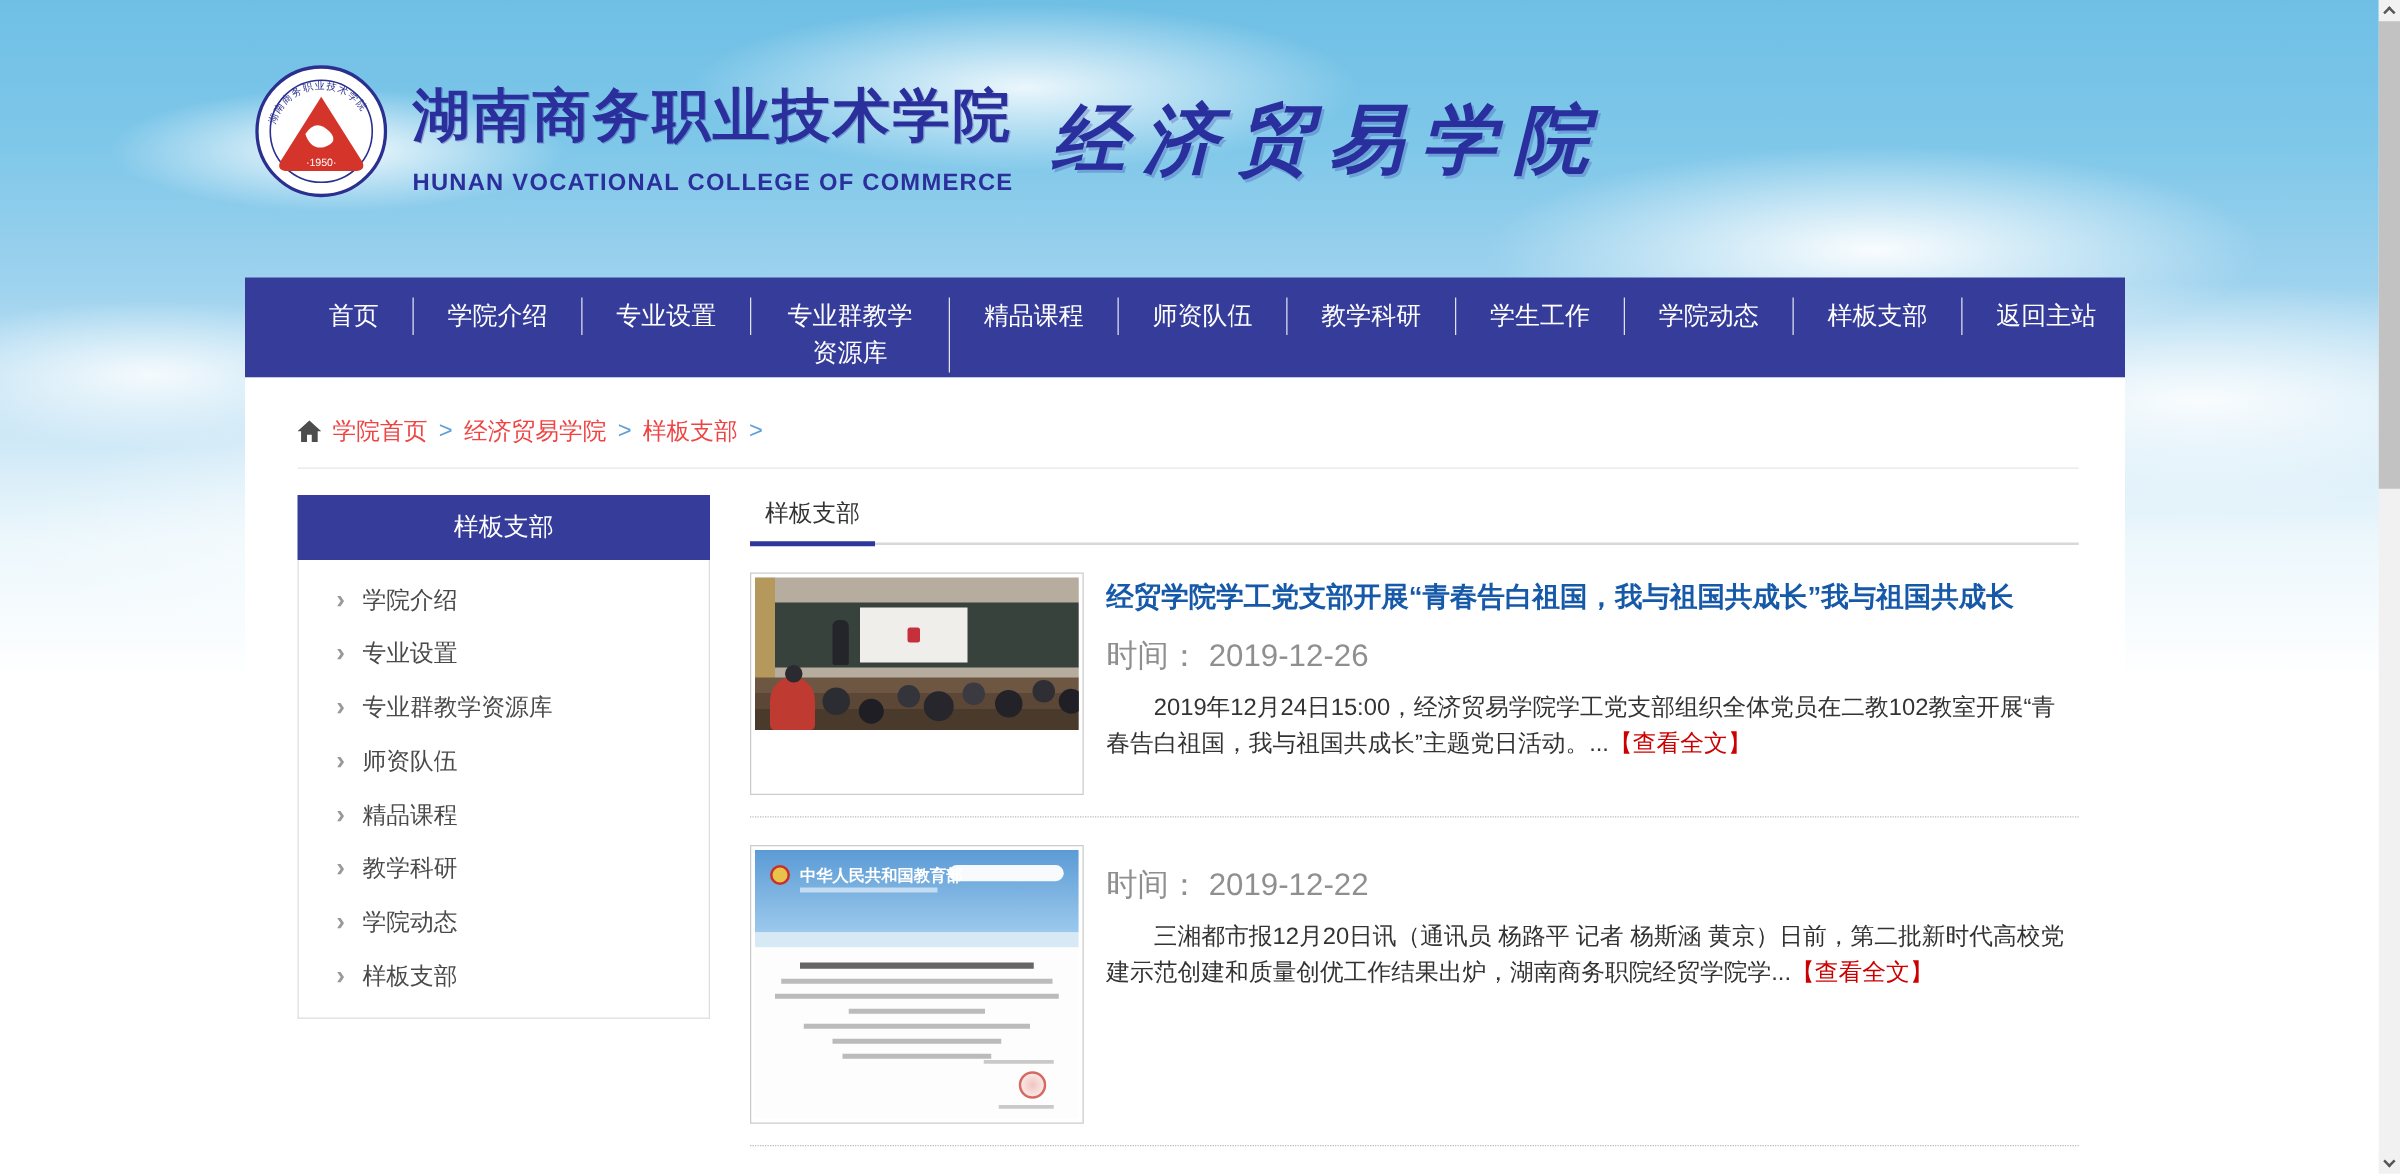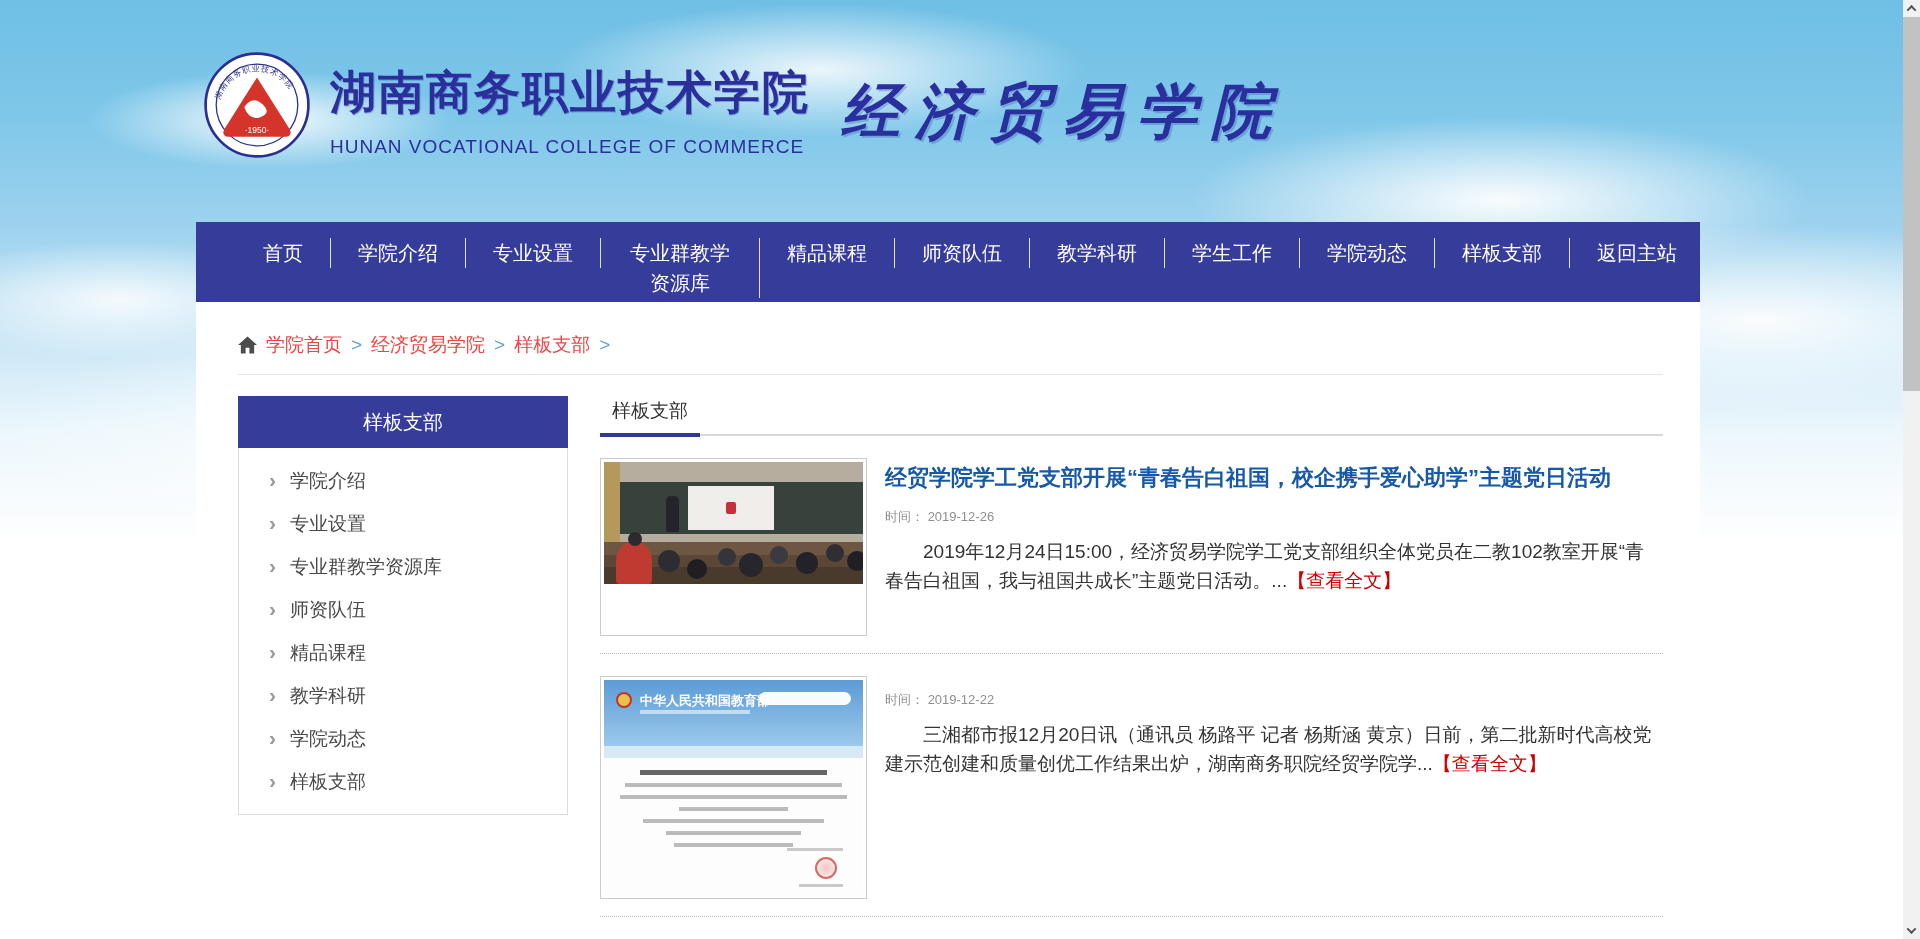--- a/index.html
+++ b/index.html
@@ -20,21 +20,21 @@
       radial-gradient(ellipse 500px 125px at 1760px 320px, rgba(255,255,255,.9), rgba(255,255,255,0) 75%),
       radial-gradient(ellipse 620px 150px at 500px 430px, rgba(255,255,255,.95), rgba(255,255,255,0) 80%);
   }
   .wrapper { position: absolute; left: 196px; top: 0; width: 1504px; height: 939px; z-index: 1; display: flex; flex-direction: column; }
 
   
   .banner { height: 222px; position: relative; }
   .logo { position: absolute; left: 8px; top: 50px; width: 106px; height: 110px; }
   .uni-names { position: absolute; left: 134px; top: 62px; }
   .uni-cn { font-size: 46px; font-weight: bold; color: #2b2f9b; letter-spacing: 2px; text-shadow: 1px 1px 0 rgba(43,47,155,.35); }
-  .uni-en { font-size: 19px; font-weight: normal; color: #2b2f9b; letter-spacing: 1px; margin-top: 12px; }
+  .uni-en { font-size: 19px; font-weight: bold; color: #2b2f9b; letter-spacing: 1px; margin-top: 12px; }
   .site-title { position: absolute; left: 645px; top: 72px; font-size: 60px; font-weight: 900; color: #2a2f9e; letter-spacing: 14px; text-shadow: 2px 2px 0 rgba(42,47,158,.25); font-style: italic; }
 
   
   .nav { height: 80px; background: #363c99; }
   .nav ul { display: flex; align-items: flex-start; list-style: none; padding: 16px 0 0 40px; }
   .nav li { padding: 0 27px; border-right: 1px solid rgba(255,255,255,.85); line-height: 30px; font-size: 20px; color: #fff; cursor: pointer; text-align: center; white-space: nowrap; }
   .nav li:last-child { border-right: none; }
   .nav li.two-line { white-space: normal; }
   .nav li.two-line span { display: inline-block; width: 104px; }
 
@@ -60,21 +60,21 @@
   .tab { display: inline-block; padding: 2px 12px 9px 12px; font-size: 19px; color: #333; border-bottom: 4px solid #30379b; margin-bottom: -3px; cursor: pointer; }
 
   .article { display: flex; margin-top: 22px; }
   .article.first { min-height: 178px; }
   .dotted-sep { border-top: 1px dotted #b9b9b9; margin: 17px 0 15px 0; }
 
   .thumb { flex: none; width: 267px; background: #fff; border: 1px solid #ccc; padding: 3px; margin-right: 18px; cursor: pointer; }
   .art { position: relative; overflow: hidden; width: 259px; }
   .art-body { flex: 1; min-width: 0; }
   .a-title { display: inline-block; margin-top: 6px; font-size: 22px; font-weight: bold; color: #1659a8; text-decoration: none; line-height: 1.3; cursor: pointer; }
-  .a-time { margin-top: 15px; color: #8f8f8f; font-size: 13px; }
+  .a-time { margin-top: 15px; color: #8f8f8f; font-size: 25px; }
   .a-summary { margin-top: 11px; font-size: 19px; color: #333; line-height: 29px; text-indent: 2em; }
   .more { color: #cc0000; cursor: pointer; }
 
   
   .t1 { height: 122px; background: #b6ad9e; }
   .t1-curtain { position: absolute; left: 0; top: 0; width: 16px; height: 100%; background: #b5985c; }
   .t1-board { position: absolute; left: 16px; right: 0; top: 20px; height: 52px; background: #37423c; }
   .t1-screen { position: absolute; left: 84px; top: 24px; width: 86px; height: 44px; background: #efeeea; }
   .t1-mark { position: absolute; left: 122px; top: 40px; width: 10px; height: 12px; background: #c5303a; border-radius: 2px; }
   .t1-teacher { position: absolute; left: 62px; top: 34px; width: 13px; height: 36px; background: #23252a; border-radius: 5px 5px 2px 2px; }
@@ -201,21 +201,21 @@
               <div class="t1-screen"></div>
               <div class="t1-mark"></div>
               <div class="t1-teacher"></div>
               <div class="t1-desks"></div>
               <div class="t1-heads"></div>
               <div class="t1-red"></div>
               <div class="t1-redhead"></div>
             </div>
           </div>
           <div class="art-body">
-            <a class="a-title">经贸学院学工党支部开展“青春告白祖国，校企携手爱心助学”主题党日活动</a>
+            <a class="a-title">经贸学院学工党支部开展“青春告白祖国，我与祖国共成长”我与祖国共成长</a>
             <div class="a-time"><span>时间：</span> <span>2019-12-26</span></div>
             <div class="a-summary"><span>2019年12月24日15:00，经济贸易学院学工党支部组织全体党员在二教102教室开展“青春告白祖国，我与祖国共成长”主题党日活动。...</span><span class="more">【查看全文】</span></div>
           </div>
         </div>
 
         <div class="dotted-sep"></div>
 
         <div class="article">
           <div class="thumb">
             <div class="art t2">

